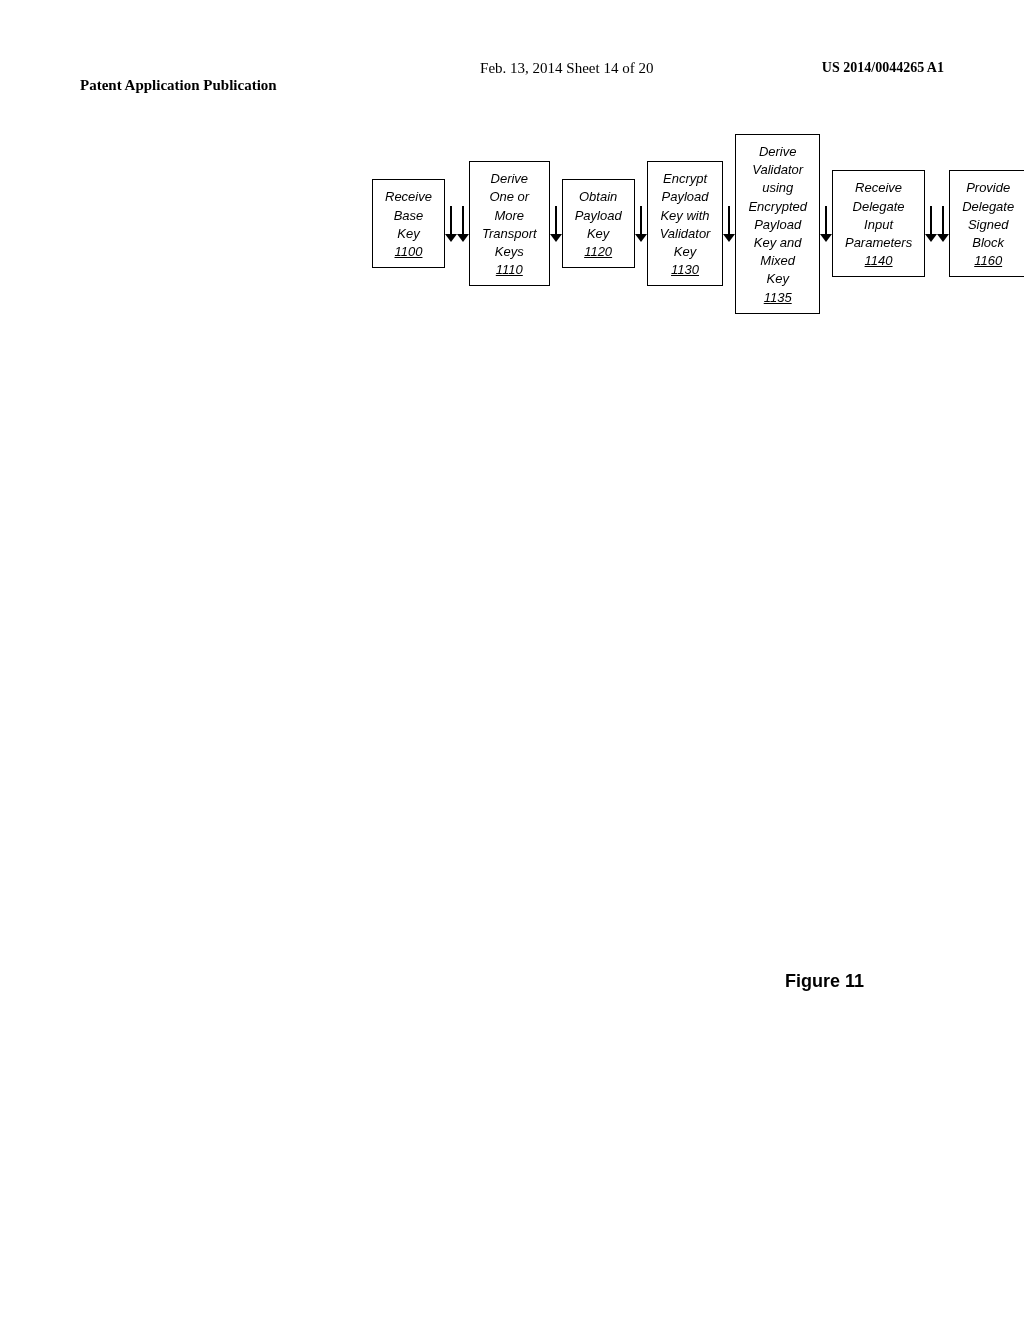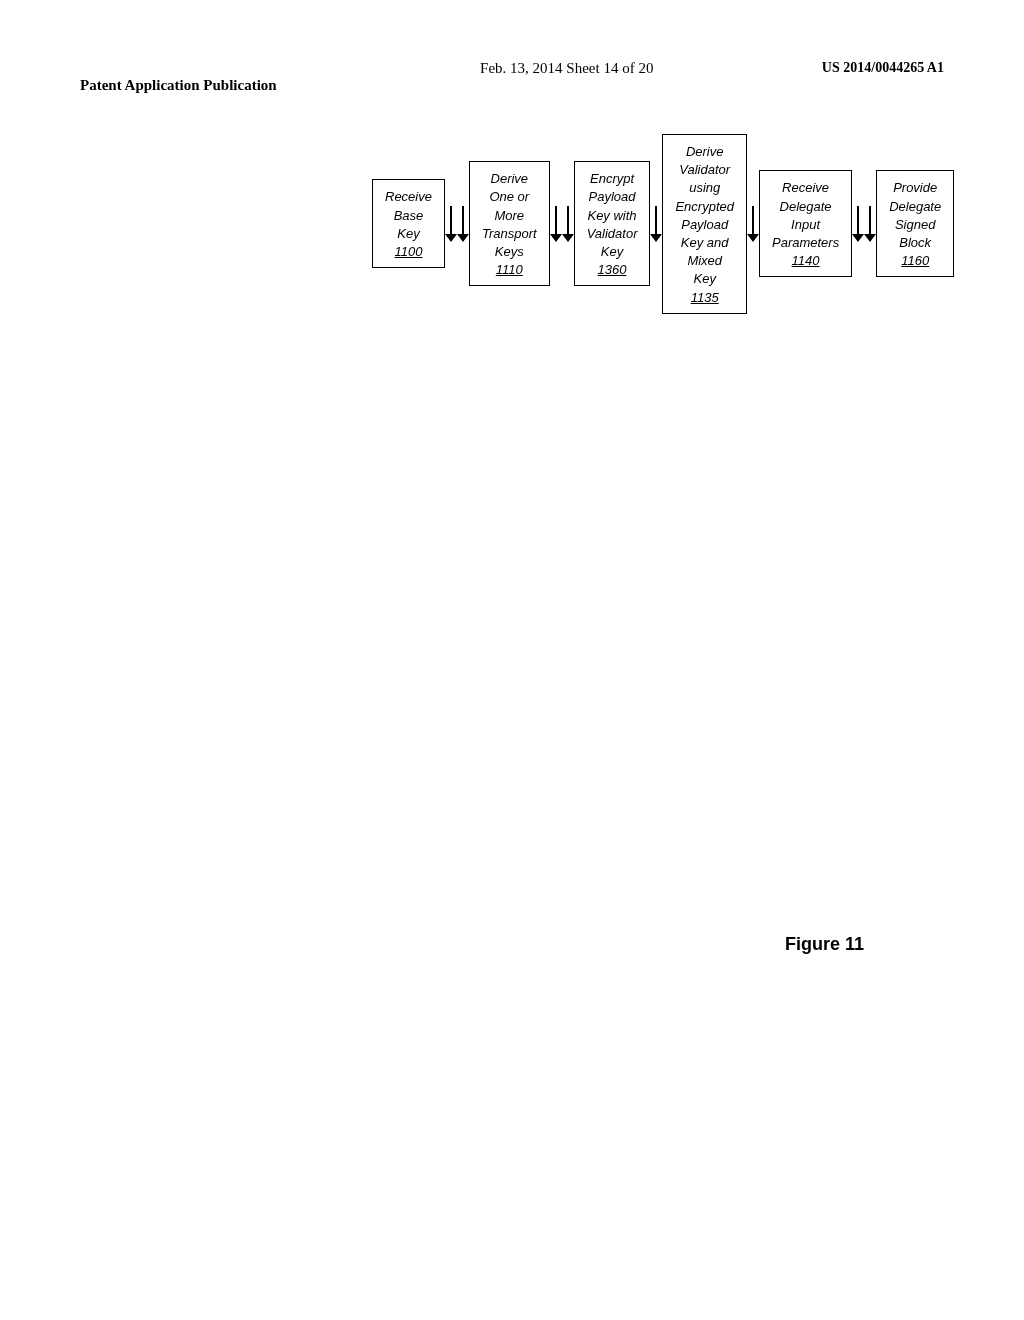--- a/index.html
+++ b/index.html
@@ -144,27 +144,31 @@
           <div class="arrow-head"></div>
         </div>
         <div class="flow-box">
           <div class="flow-box-text">Derive One or More Transport Keys</div>
           <div class="flow-box-number">1110</div>
         </div>
         <div class="arrow-down">
           <div class="arrow-line"></div>
           <div class="arrow-head"></div>
         </div>
+        <div class="flow-box">
+          <div class="flow-box-text">Obtain Payload Key</div>
+          <div class="flow-box-number">1120</div>
+        </div>
         <div class="arrow-down">
           <div class="arrow-line"></div>
           <div class="arrow-head"></div>
         </div>
         <div class="flow-box">
           <div class="flow-box-text">Encrypt Payload Key with Validator Key</div>
-          <div class="flow-box-number">1360</div>
+          <div class="flow-box-number">1130</div>
         </div>
         <div class="arrow-down">
           <div class="arrow-line"></div>
           <div class="arrow-head"></div>
         </div>
         <div class="flow-box">
           <div class="flow-box-text">Derive Validator using Encrypted Payload Key and Mixed Key</div>
           <div class="flow-box-number">1135</div>
         </div>
         <div class="arrow-down">
@@ -182,15 +186,15 @@
         <div class="arrow-down">
           <div class="arrow-line"></div>
           <div class="arrow-head"></div>
         </div>
         <div class="flow-box">
           <div class="flow-box-text">Provide Delegate Signed Block</div>
           <div class="flow-box-number">1160</div>
         </div>
       </div>
 
-    <div class="figure-label" style="top: 800px;">Figure 11</div>
+    <div class="figure-label" style="top: 837px;">Figure 11</div>
   </div>
 </div>
 
 </body></html>

